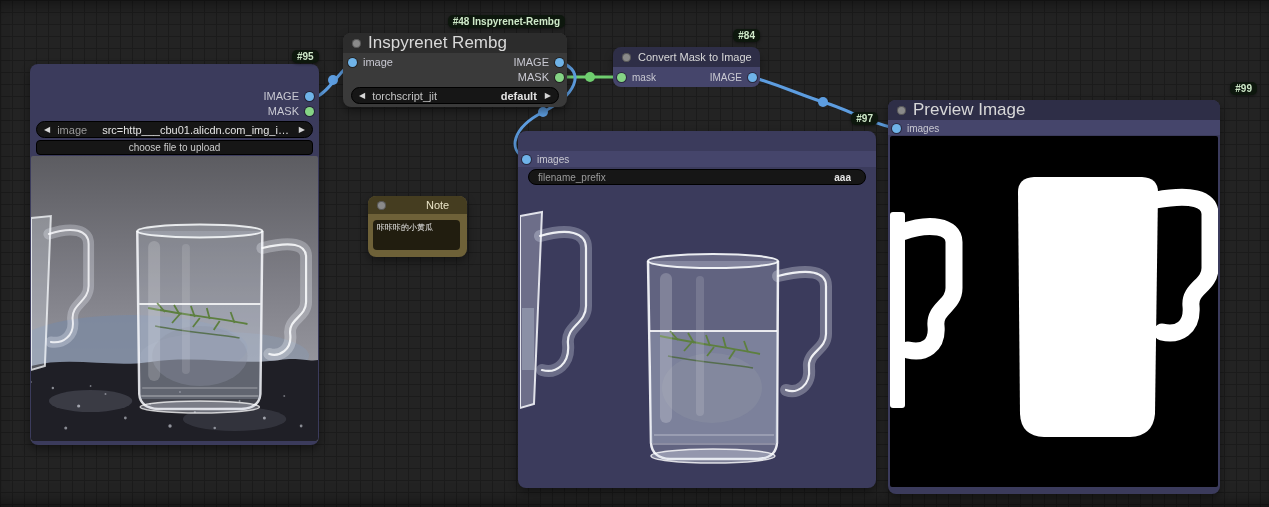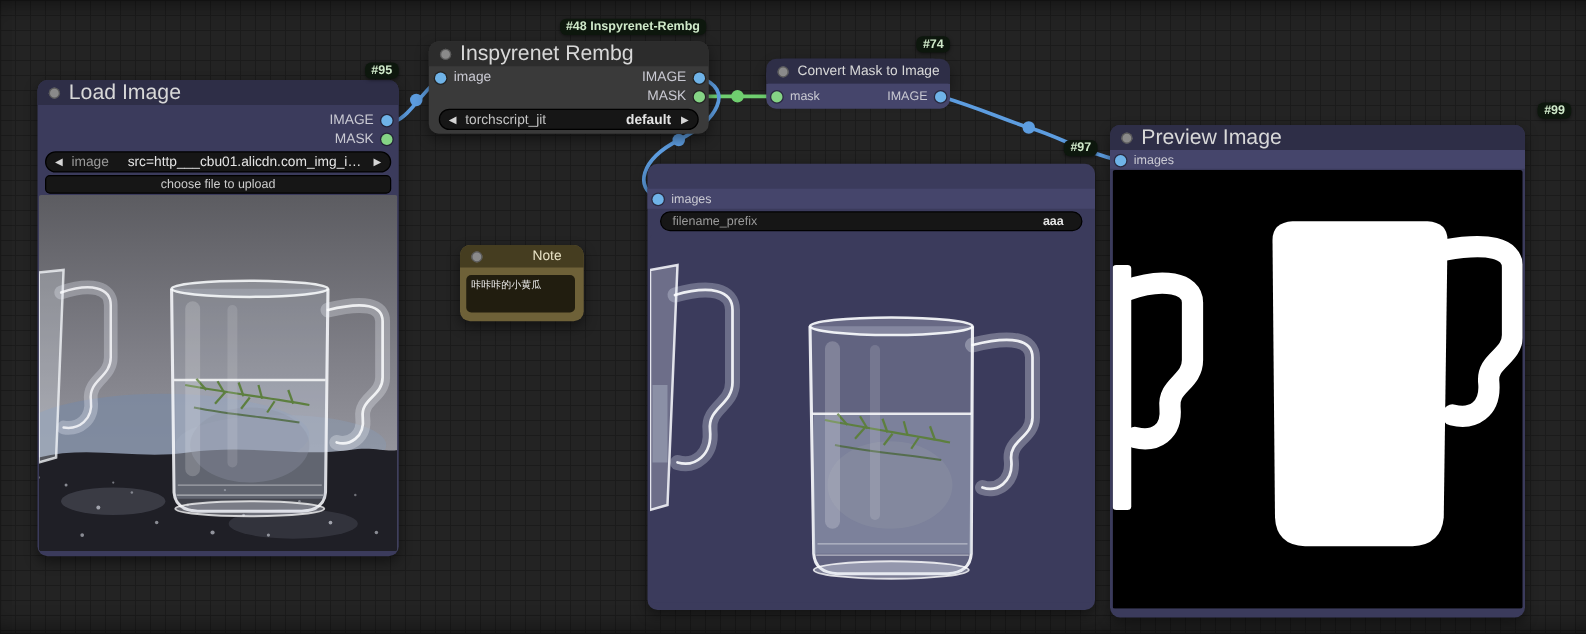--- a/index.html
+++ b/index.html
@@ -59,24 +59,20 @@
     <path d="M560,77 L620,77" stroke="#6fce6f" stroke-width="3" fill="none" stroke-linecap="round"></path>
     <path d="M560,62 C588,72 574,96 543,112 C512,128 508,150 525,158" stroke="#5d9de0" stroke-width="3" fill="none" stroke-linecap="round"></path>
     <path d="M752,77 C788,88 798,94 823,102 C852,111 862,120 894,128" stroke="#5d9de0" stroke-width="3" fill="none" stroke-linecap="round"></path>
     <circle cx="333" cy="80" r="5" fill="#5d9de0"></circle>
     <circle cx="590" cy="77" r="5" fill="#6fce6f"></circle>
     <circle cx="543" cy="112" r="5" fill="#5d9de0"></circle>
     <circle cx="823" cy="102" r="5" fill="#5d9de0"></circle>
   </svg>
 
   <div class="node purple" style="left:30px;top:64px;width:289px;height:381px;">
-    <div class="node-header">
-      <span class="collapse-dot"></span>
-      <span>Load Image</span>
-    </div>
     <div class="port-row right" style="top:26px;right:5px;">
       <span class="pdot blue"></span>
       <span>IMAGE</span>
     </div>
     <div class="port-row right" style="top:41px;right:5px;">
       <span class="pdot green"></span>
       <span>MASK</span>
     </div>
     <div class="widget" style="left:6px;right:6px;top:57px;">
       <span class="arrow">◀</span>
@@ -271,17 +267,17 @@
         <g>
           <path d="M128,56 Q128,42 144,41 L252,41 Q268,42 268,56 L265,278 Q263,300 240,301 L154,301 Q131,300 130,278 Z" fill="#ffffff"></path>
           <path d="M266,64 C300,58 320,62 320,78 L320,132 C320,150 299,152 301,170 C303,192 288,200 272,196" stroke="#ffffff" stroke-width="17" fill="none" stroke-linecap="round"></path>
         </g>
       </svg>
     </div>
   </div>
 
   <div class="badge" style="left:292px;top:50px;">#95</div>
   <div class="badge" style="right:704px;top:15px;">#48 Inspyrenet-Rembg</div>
-  <div class="badge" style="right:509px;top:29px;">#74</div>
+  <div class="badge" style="right:509px;top:29px;">#84</div>
   <div class="badge" style="right:391px;top:112px;">#97</div>
   <div class="badge" style="right:12px;top:82px;">#99</div>
 
 </div>
 
 </body></html>

